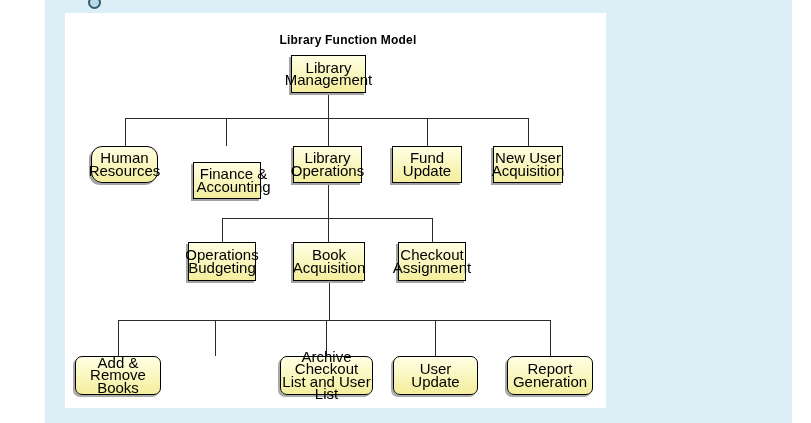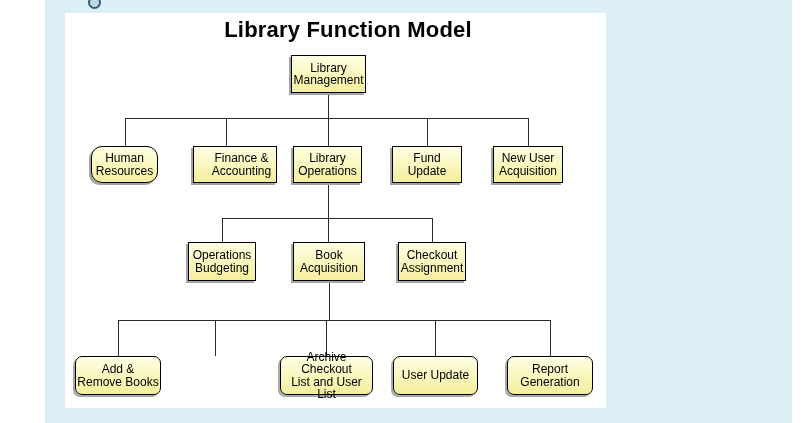--- a/index.html
+++ b/index.html
@@ -14,41 +14,41 @@
   }
   .glyph{
     position:absolute;left:88px;top:-4px;width:9px;height:9px;
     border:2px solid #33606f;border-radius:50%;background:#bcd8e6;
   }
   .canvas{
     position:absolute;left:65px;top:13px;width:541px;height:395px;
     background:#ffffff;
   }
   .title{
-    position:absolute;left:283px;top:4px;transform:translateX(-50%);
-    font-size:22px;font-weight:bold;color:#000;white-space:nowrap;
+    position:absolute;left:283px;top:20px;transform:translateX(-50%);
+    font-size:12px;font-weight:bold;color:#000;white-space:nowrap;
     letter-spacing:0.2px;
   }
   .line{position:absolute;background:#2b2b2b;}
   .node{
     position:absolute;
     display:flex;align-items:center;justify-content:center;
     text-align:center;white-space:pre-line;
-    font-size:12px;line-height:12.5px;color:#000;
+    font-size:15px;line-height:12.5px;color:#000;
     background:linear-gradient(#ffffe4,#f4ee9c);
     border:1px solid #000;
     box-shadow:-2px 2px 0 #a3a3a3;
     box-sizing:border-box;
   }
   .rounded{border-radius:7px;box-shadow:-2px 2px 0 #aaaaaa;}
 
   
   .n0{left:226px;top:42px;width:75px;height:38px;}
   .n1{left:26px;top:133px;width:67px;height:37px;border-radius:11px;}
-  .n2{left:128px;top:133px;width:84px;height:37px;padding-left:13px;}
+  .n2{left:128px;top:149px;width:68px;height:37px;padding-left:13px;}
   .n3{left:228px;top:133px;width:69px;height:37px;}
   .n4{left:327px;top:133px;width:70px;height:37px;}
   .n5{left:428px;top:133px;width:70px;height:37px;}
   .n6{left:123px;top:229px;width:68px;height:39px;}
   .n7{left:228px;top:229px;width:72px;height:39px;}
   .n8{left:333px;top:229px;width:68px;height:39px;}
   .n9{left:10px;top:343px;width:86px;height:39px;}
   .n10{left:107px;top:343px;width:86px;height:39px;}
   .n11{left:215px;top:343px;width:93px;height:39px;}
   .n12{left:328px;top:343px;width:85px;height:39px;}

